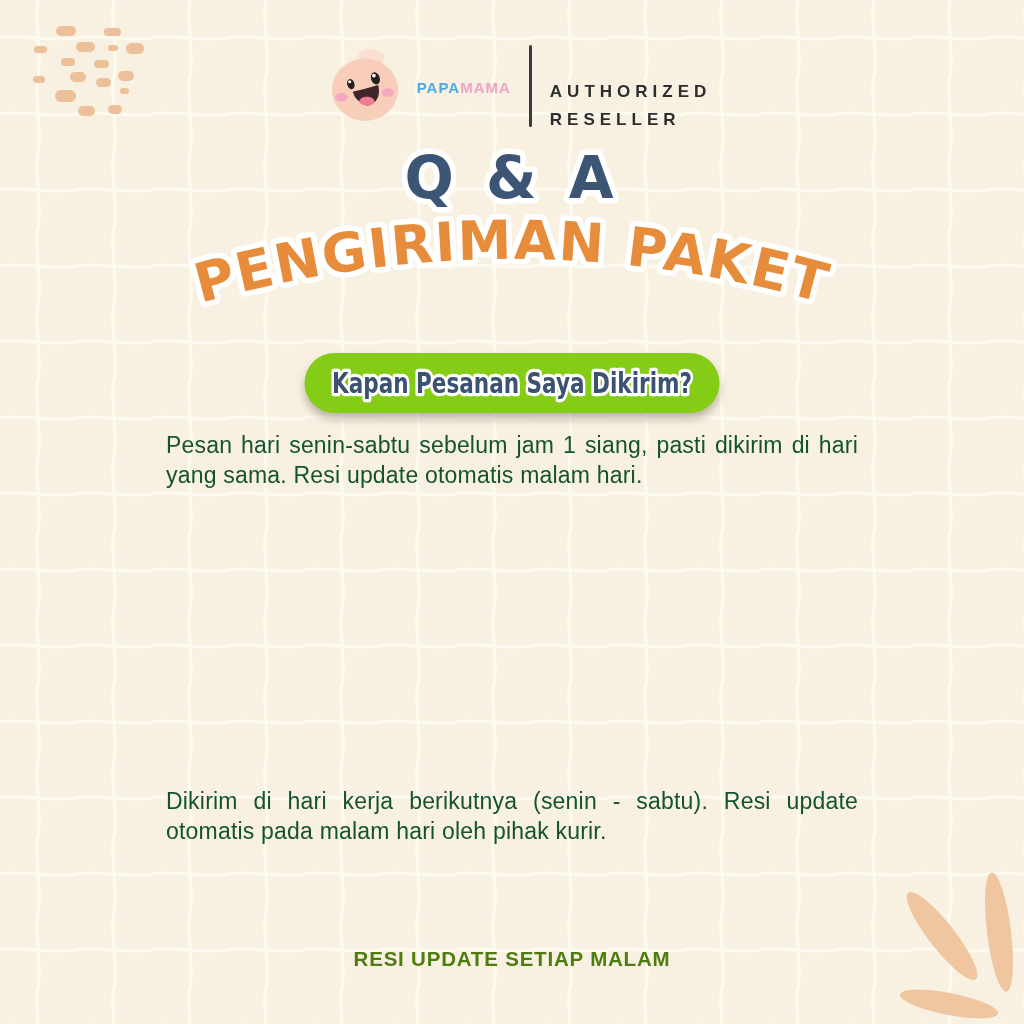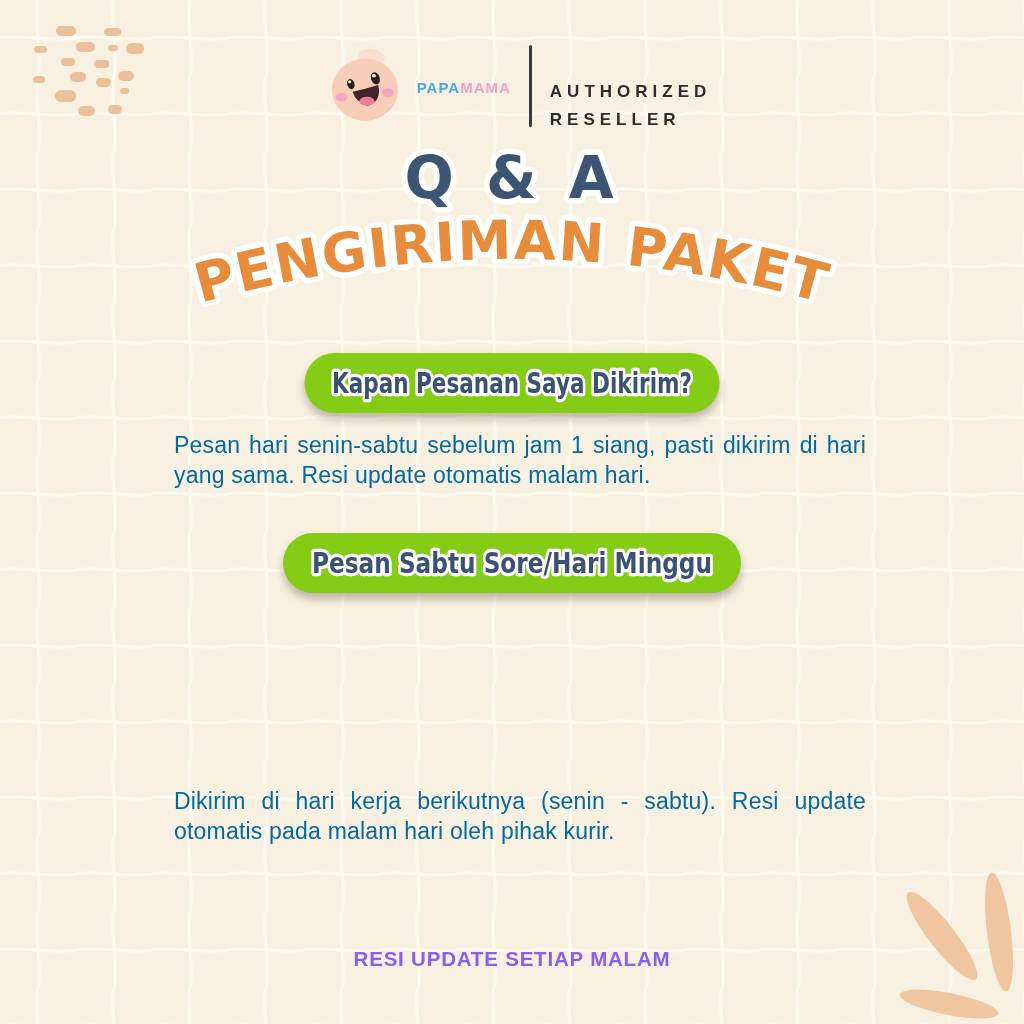--- a/index.html
+++ b/index.html
@@ -52,32 +52,32 @@
   .pill svg { width: 100%; height: 100%; display: block; }
   .pill-label {
     font-family: "DejaVu Sans", sans-serif; font-weight: bold; font-size: 28px;
     fill: #3b5272; stroke: #ffffff; stroke-width: 6.5px; stroke-linejoin: round;
   }
   .pill-1 { top: 353px; width: 415px; }
   .pill-2 { top: 533px; width: 458px; }
   .pill-3 { top: 713px; width: 440px; }
 
   .answer {
-    position: absolute; left: 174px; width: 692px;
-    font-size: 23px; line-height: 1.32; color: #0369a1;
+    position: absolute; left: 166px; width: 692px;
+    font-size: 23px; line-height: 1.32; color: #14532d;
     text-align: justify; letter-spacing: 0.2px;
   }
   .answer-1 { top: 430px; }
   .answer-2 { top: 608px; }
   .answer-3 { top: 786px; }
 
   
   .footer {
     position: absolute; top: 944px; left: 0; width: 100%;
-    text-align: center; color: #8b5cf6; font-weight: 700;
+    text-align: center; color: #4d7c0f; font-weight: 700;
     font-size: 20.5px; letter-spacing: 0.8px; line-height: 1.45;
   }
 </style>
 </head>
 <body>
 
 <div class="page">
 
   <svg class="grid-bg" width="1024" height="1024">
     <defs>
@@ -151,25 +151,20 @@
     </text>
   </svg>
 
   <div class="pill pill-1">
     <svg viewBox="0 0 415 60">
       <text class="pill-label" x="50%" y="50%" dominant-baseline="central" text-anchor="middle" paint-order="stroke" textLength="360" lengthAdjust="spacingAndGlyphs">Kapan Pesanan Saya Dikirim?</text>
     </svg>
   </div>
   <p class="answer answer-1">Pesan hari senin-sabtu sebelum jam 1 siang, pasti dikirim di hari yang sama. Resi update otomatis malam hari.</p>
 
-  <div class="pill pill-2">
-    <svg viewBox="0 0 458 60">
-      <text class="pill-label" x="50%" y="50%" dominant-baseline="central" text-anchor="middle" paint-order="stroke" textLength="400" lengthAdjust="spacingAndGlyphs">Pesan Sabtu Sore/Hari Minggu</text>
-    </svg>
-  </div>
 
   <p class="answer answer-3">Dikirim di hari kerja berikutnya (senin - sabtu). Resi update otomatis pada malam hari oleh pihak kurir.</p>
 
   <div class="footer">
     <div>RESI UPDATE SETIAP MALAM</div>
   </div>
 
 </div>
 
 </body></html>

